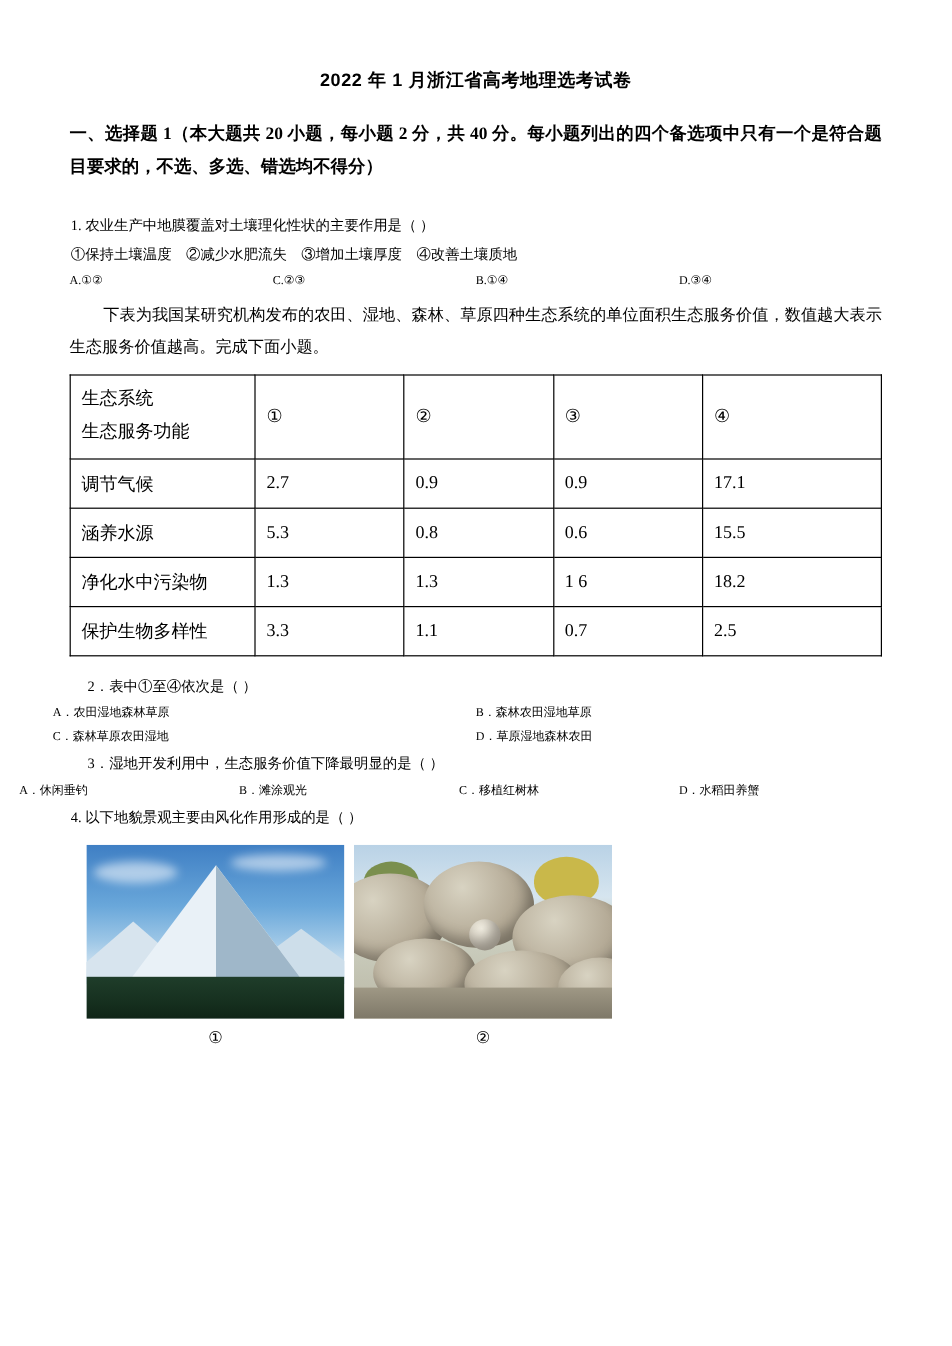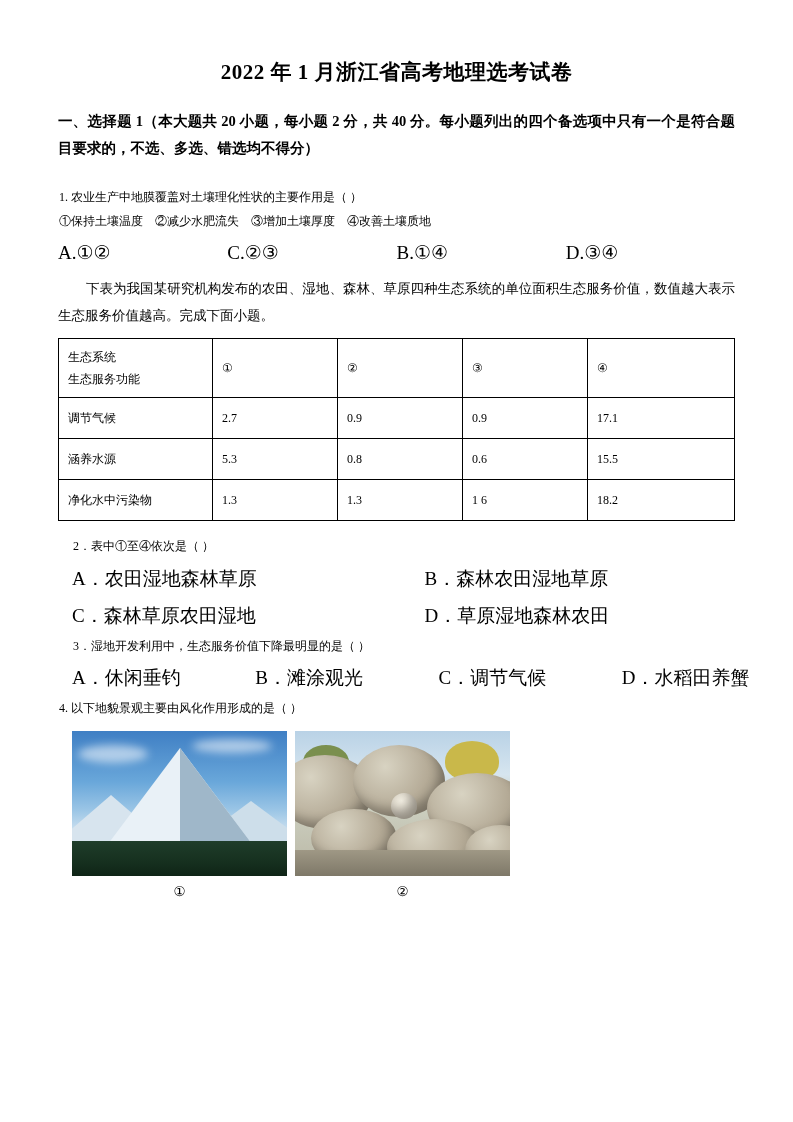--- a/index.html
+++ b/index.html
@@ -17,42 +17,43 @@
   }
   .page {
     width: 793px;
     height: 1122px;
     box-sizing: border-box;
     padding: 44px 58px 0 58px;
     position: relative;
   }
   .doc-title {
     text-align: center;
-    font-size: 21px;
+    font-size: 15px;
     font-weight: bold;
     letter-spacing: 0.5px;
     margin: 14px 0 22px 0;
-    font-family: Liberation Serif, serif;
+    font-family: Liberation Sans, sans-serif;
   }
   .section-head {
     font-size: 14.5px;
     font-weight: bold;
     line-height: 1.85;
     margin-bottom: 24px;
     text-align: justify;
   }
   .q-line {
     font-size: 12px;
     line-height: 1.95;
     margin: 1px;
   }
   .opt-row {
     display: flex;
-    font-size: 19px;
+    font-size: 10px;
     line-height: 1.95;
+    justify-content: flex-end;
   }
   .opt-row .opt {
     flex: 0 0 25%;
   }
   .opt-row.wide .opt {
     flex: 0 0 50%;
   }
   .opt-row.indent .opt {
     padding-left: 14px;
   }
@@ -60,21 +61,21 @@
     font-size: 13.5px;
     line-height: 1.95;
     text-indent: 28px;
     text-align: justify;
     margin: 5px 0 9px 0;
   }
   table.eco {
     border-collapse: collapse;
     width: 100%;
     margin: 2px 0 14px 0;
-    font-size: 12px;
+    font-size: 15px;
   }
   table.eco td {
     border: 1px solid #000000;
     padding: 8px 9px;
     vertical-align: middle;
     height: 24px;
   }
   table.eco td.head2 {
     padding: 7px 9px;
     line-height: 1.85;
@@ -240,38 +241,45 @@
         <td>0.6</td>
         <td>15.5</td>
       </tr>
       <tr>
         <td class="colh">净化水中污染物</td>
         <td>1.3</td>
         <td>1.3</td>
         <td>1 6</td>
         <td>18.2</td>
       </tr>
+      <tr>
+        <td class="colh">保护生物多样性</td>
+        <td>3.3</td>
+        <td>1.1</td>
+        <td>0.7</td>
+        <td>2.5</td>
+      </tr>
     </tbody>
   </table>
 
   <div class="q-line" style="padding-left:14px;">2．表中①至④依次是（      ）</div>
   <div class="opt-row wide indent">
     <div class="opt">A．农田湿地森林草原</div>
     <div class="opt">B．森林农田湿地草原</div>
   </div>
   <div class="opt-row wide indent">
     <div class="opt">C．森林草原农田湿地</div>
     <div class="opt">D．草原湿地森林农田</div>
   </div>
 
   <div class="q-line" style="padding-left:14px;">3．湿地开发利用中，生态服务价值下降最明显的是（      ）</div>
   <div class="opt-row indent">
     <div class="opt">A．休闲垂钓</div>
     <div class="opt">B．滩涂观光</div>
-    <div class="opt">C．调节气候</div>
+    <div class="opt">C．移植红树林</div>
     <div class="opt">D．水稻田养蟹</div>
   </div>
 
   <div class="q-line">4. 以下地貌景观主要由风化作用形成的是（      ）</div>
 
   <div class="figs">
     <div class="fig">
       <div class="frame">
         <div class="mtn">
           <div class="cloud" style="left:6px; top:14px; width:70px; height:18px;"></div>

